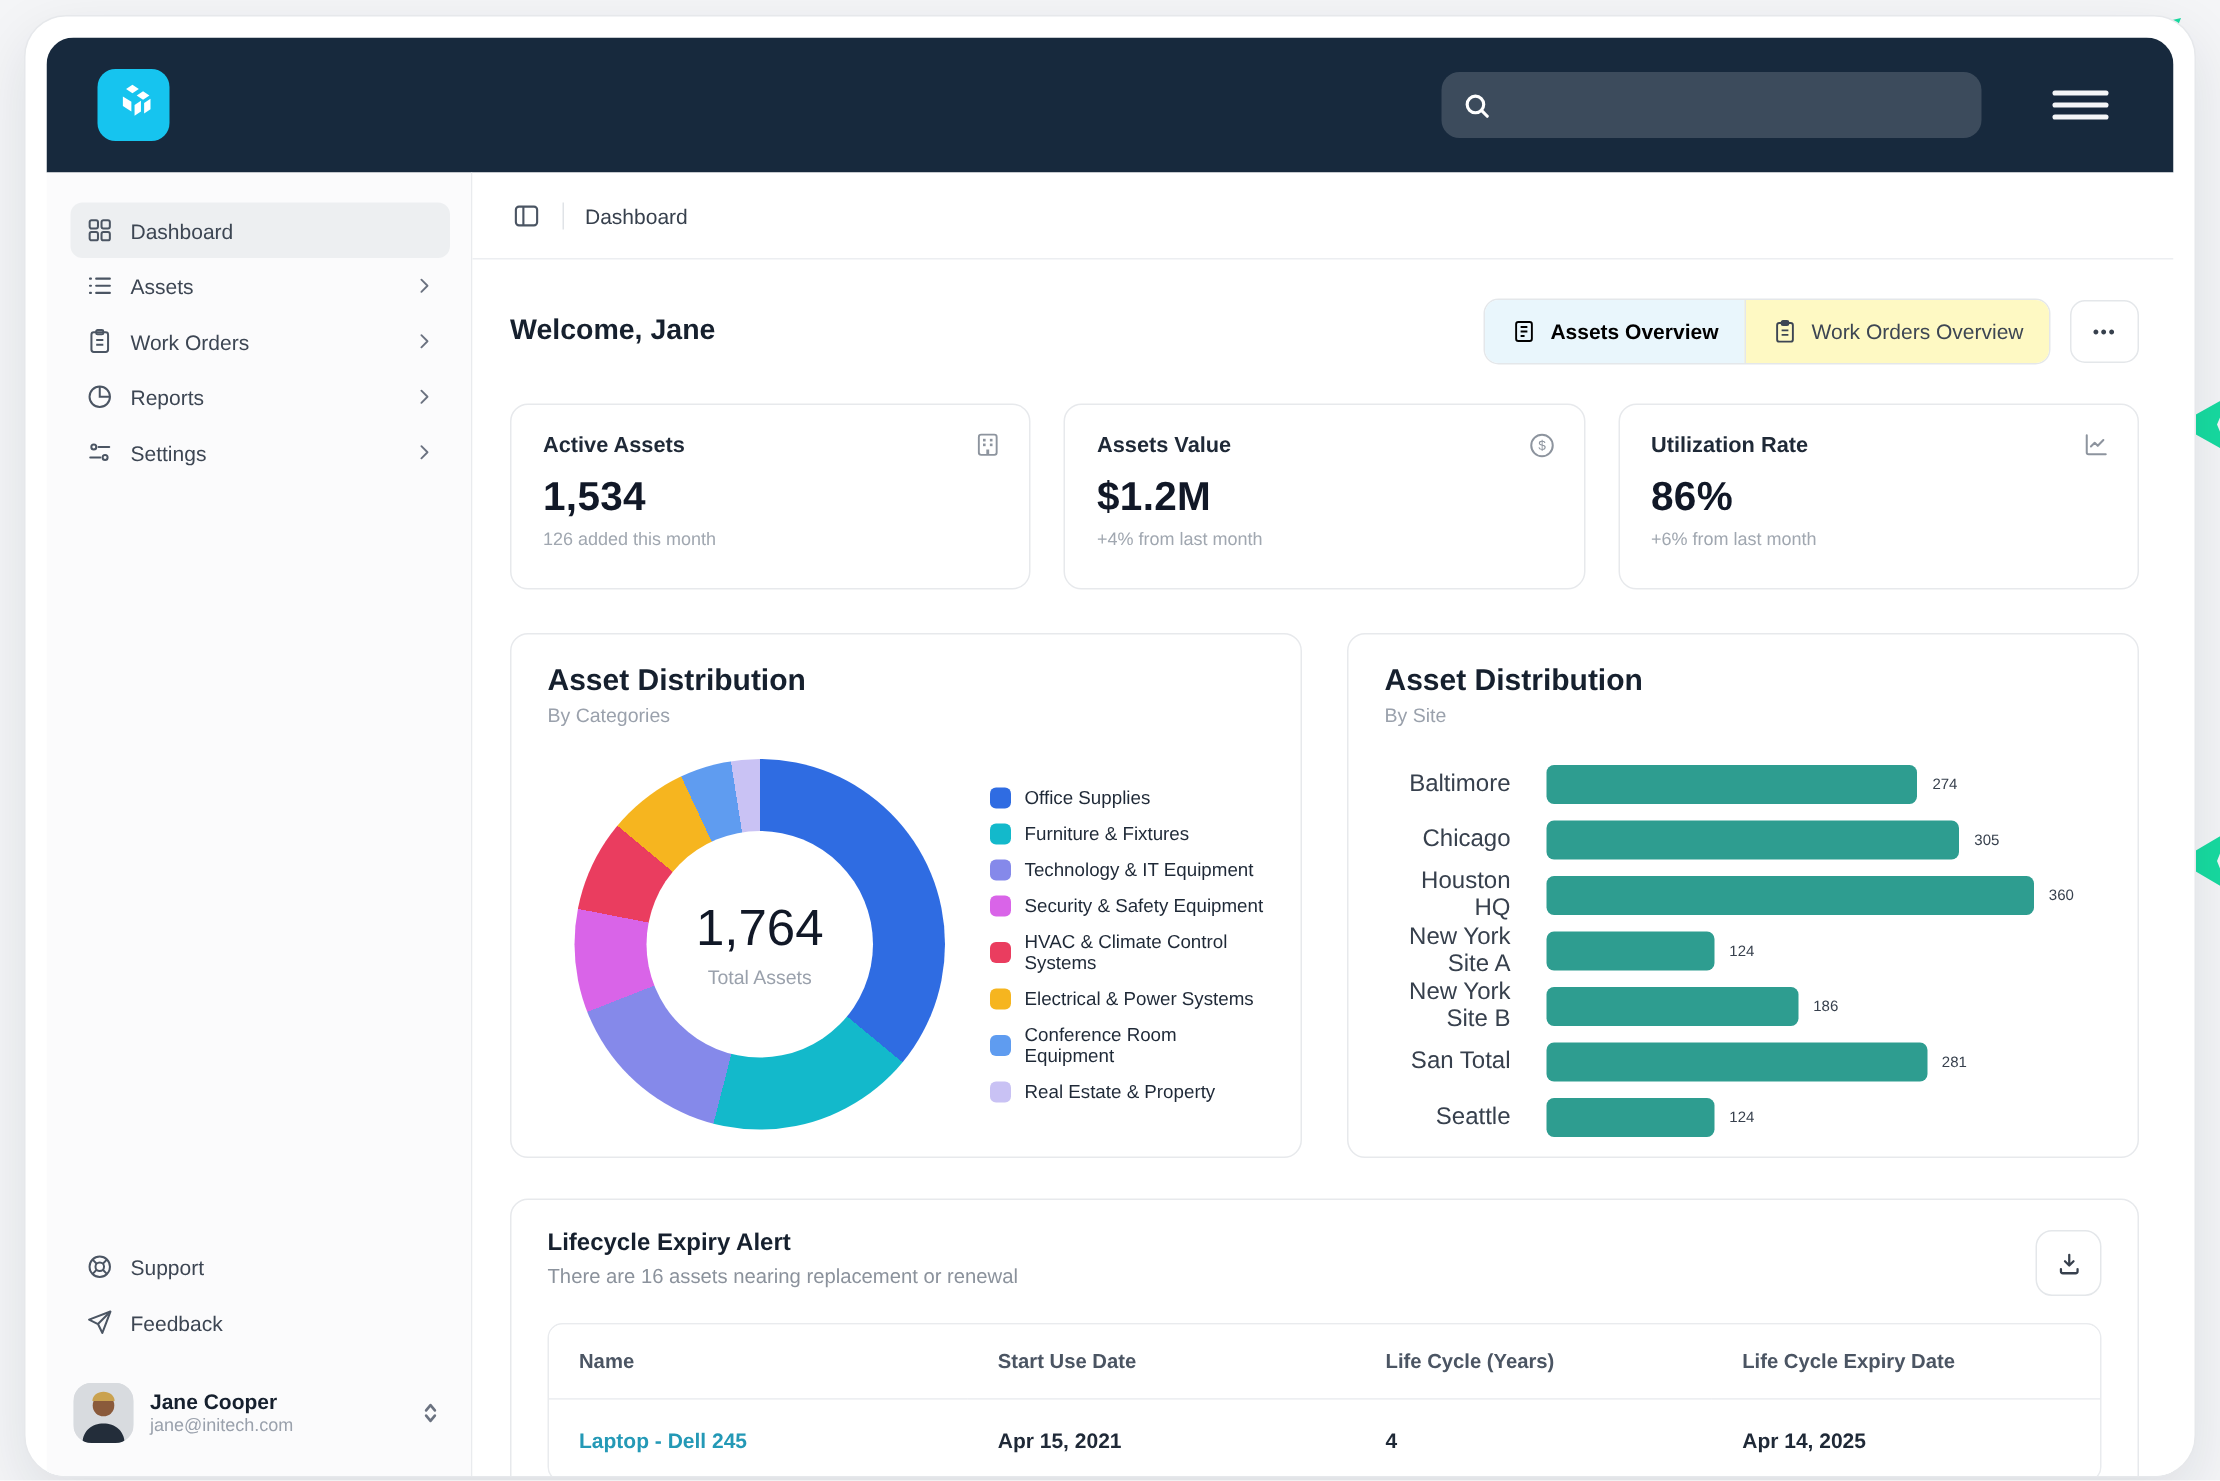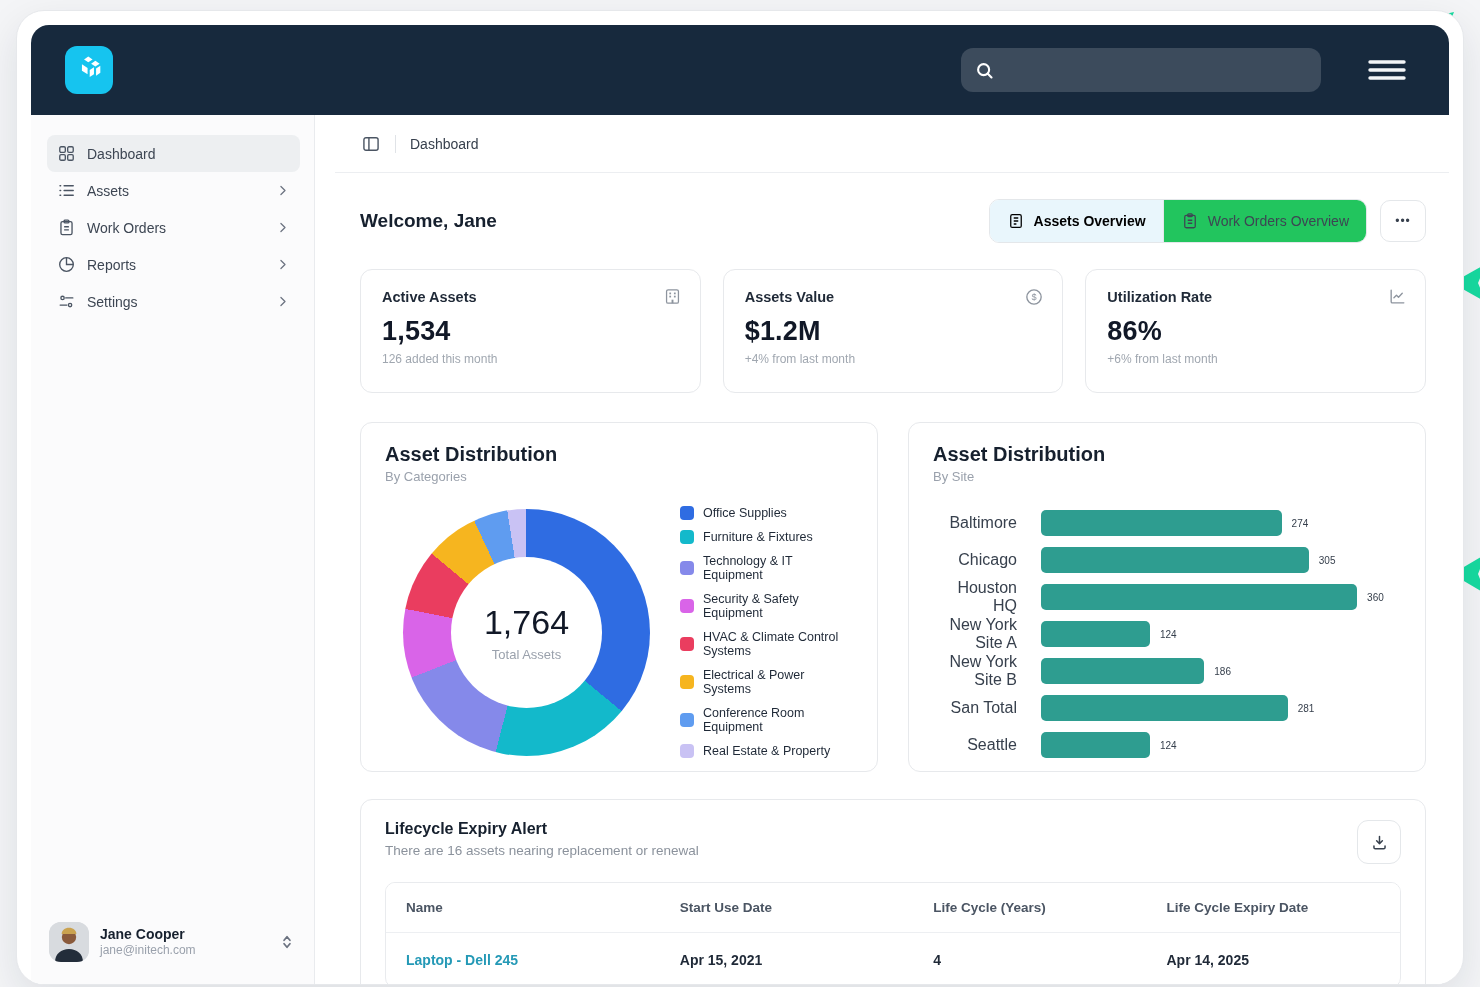--- a/index.html
+++ b/index.html
@@ -59,21 +59,21 @@
   .search input {
     flex:1; border:none; outline:none; background:transparent;
     color:#fff; font-size:15px; font-family:inherit; margin-left:8px;
   }
   .menu-btn {
     margin-left:46px; background:transparent; border:none; cursor:pointer;
     display:flex; align-items:center; justify-content:center;
   }
 
   
-  .app-body { flex:1; display:flex; min-height:0;gap:20px; }
+  .app-body { flex:1; display:flex; min-height:0; }
 
   
   .sidebar {
     width:284px; flex:0 0 284px;
     background:#fbfbfc;
     border-right:1px solid #e9ebee;
     display:flex; flex-direction:column;
     padding:20px 14px 18px 16px;
   }
   .nav-item {
@@ -115,21 +115,21 @@
 
   .welcome-row { display:flex; align-items:center; justify-content:space-between; margin:4px 0 26px; }
   .welcome-title { font-size:19px; font-weight:bold; color:#16202e; }
   .header-right { display:flex; align-items:center; }
   .tab-group {
     display:flex; border:1px solid #e4e7ea; border-radius:10px; overflow:hidden; background:#fff;
   }
   .tab {
     display:flex; align-items:center; gap:9px;
     padding:0 17px; height:42px; font-size:14px; cursor:pointer;
-    background:#22c55e; border:none; color:#3d4653; font-family:inherit;
+    background:#fef9c3; border:none; color:#3d4653; font-family:inherit;
   }
   .tab.active { background:#e9f6fc; color:#000000; font-weight:bold; }
   .tab + .tab { border-left:1px solid #e4e7ea; }
   .more-btn {
     margin-left:13px; width:46px; height:42px;
     border:1px solid #e4e7ea; border-radius:10px; background:#fff; cursor:pointer;
     font-size:12px; letter-spacing:1px; color:#37404d;
     display:flex; align-items:center; justify-content:center; font-family:inherit;
   }
 
@@ -328,20 +328,41 @@
               </span>
               <span>Settings</span>
               <span class="chev">
                 <svg width="15" height="15" viewBox="0 0 24 24" fill="none" stroke="currentColor" stroke-width="2" stroke-linecap="round" stroke-linejoin="round">
                   <path d="M9.5 5.5l6.5 6.5-6.5 6.5"></path>
                 </svg>
               </span>
             </div>
           </nav>
         <div class="sidebar-footer">
+          <div id="sidebar-footer-nav">
+              <div class="nav-item">
+                <span class="nav-ic">
+                  <svg width="19" height="19" viewBox="0 0 24 24" fill="none" stroke="currentColor" stroke-width="1.7">
+                    <circle cx="12" cy="12" r="8.6"></circle>
+                    <circle cx="12" cy="12" r="3.6"></circle>
+                    <path d="M6 6l3.4 3.4M18 6l-3.4 3.4M6 18l3.4-3.4M18 18l-3.4-3.4"></path>
+                  </svg>
+                </span>
+                <span>Support</span>
+              </div>
+              <div class="nav-item">
+                <span class="nav-ic">
+                  <svg width="19" height="19" viewBox="0 0 24 24" fill="none" stroke="currentColor" stroke-width="1.7" stroke-linejoin="round">
+                    <path d="M21 3L10.5 13.5"></path>
+                    <path d="M21 3l-6.8 18-3.7-7.5L3 9.8 21 3z"></path>
+                  </svg>
+                </span>
+                <span>Feedback</span>
+              </div>
+            </div>
           <div class="user-row">
             <div class="avatar">
               <svg width="40" height="40" viewBox="0 0 40 40">
                 <rect width="40" height="40" fill="#d8dbdf"></rect>
                 <circle cx="20" cy="15" r="7.2" fill="#8a5a3b"></circle>
                 <path d="M20 5.8c-4 0-7.4 2.6-7.4 6.2h14.8c0-3.6-3.4-6.2-7.4-6.2z" fill="#caa24f"></path>
                 <path d="M6 40c0-8 6.3-13 14-13s14 5 14 13z" fill="#232d3a"></path>
               </svg>
             </div>
             <div class="user-meta">

